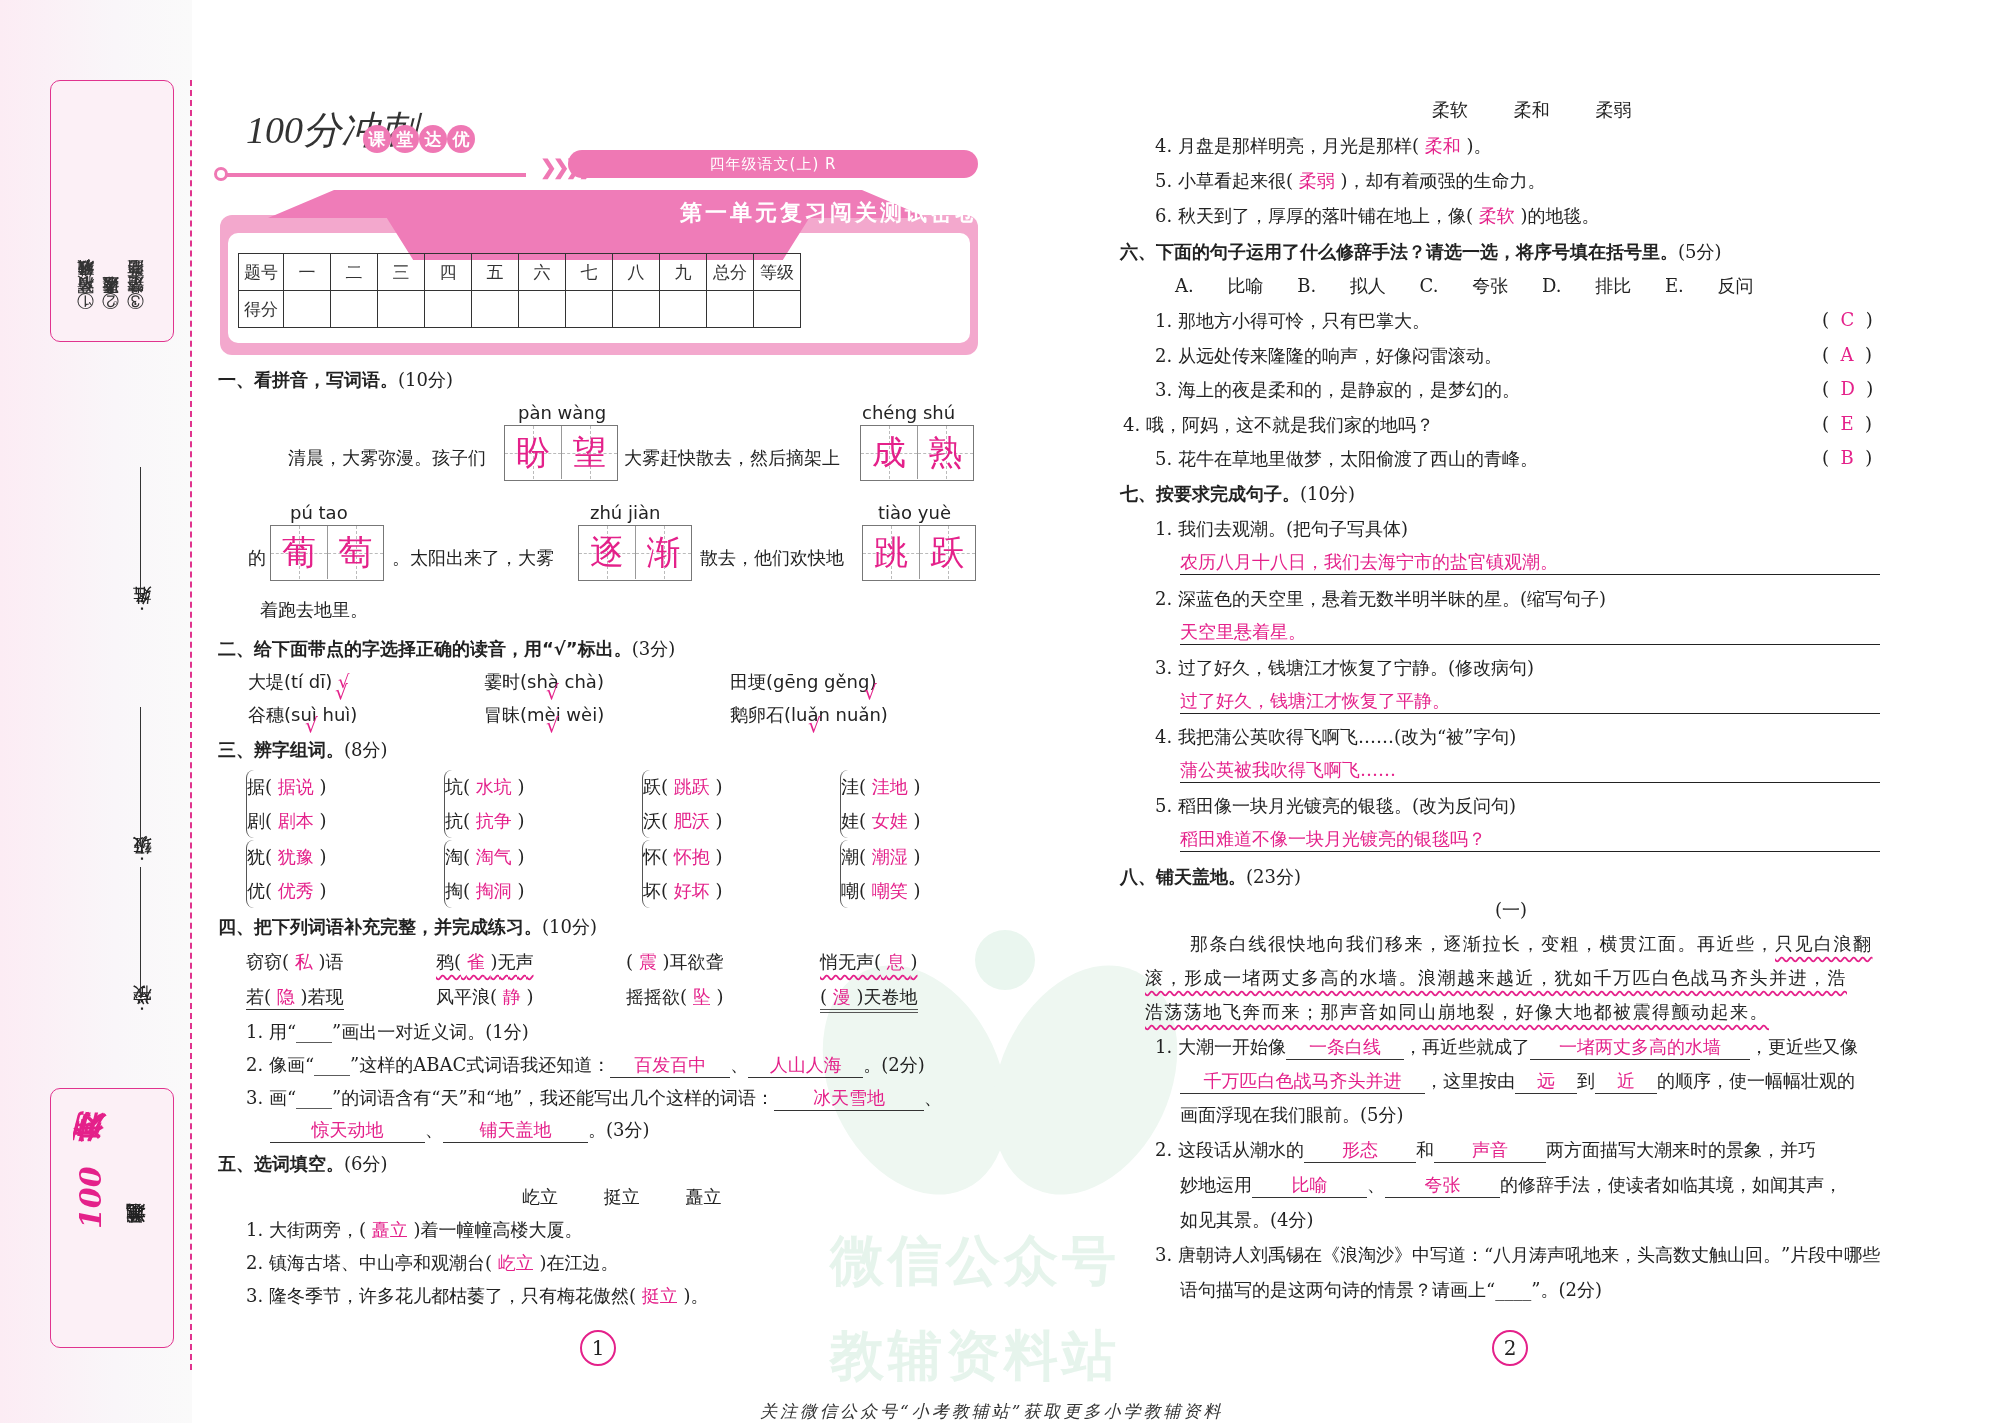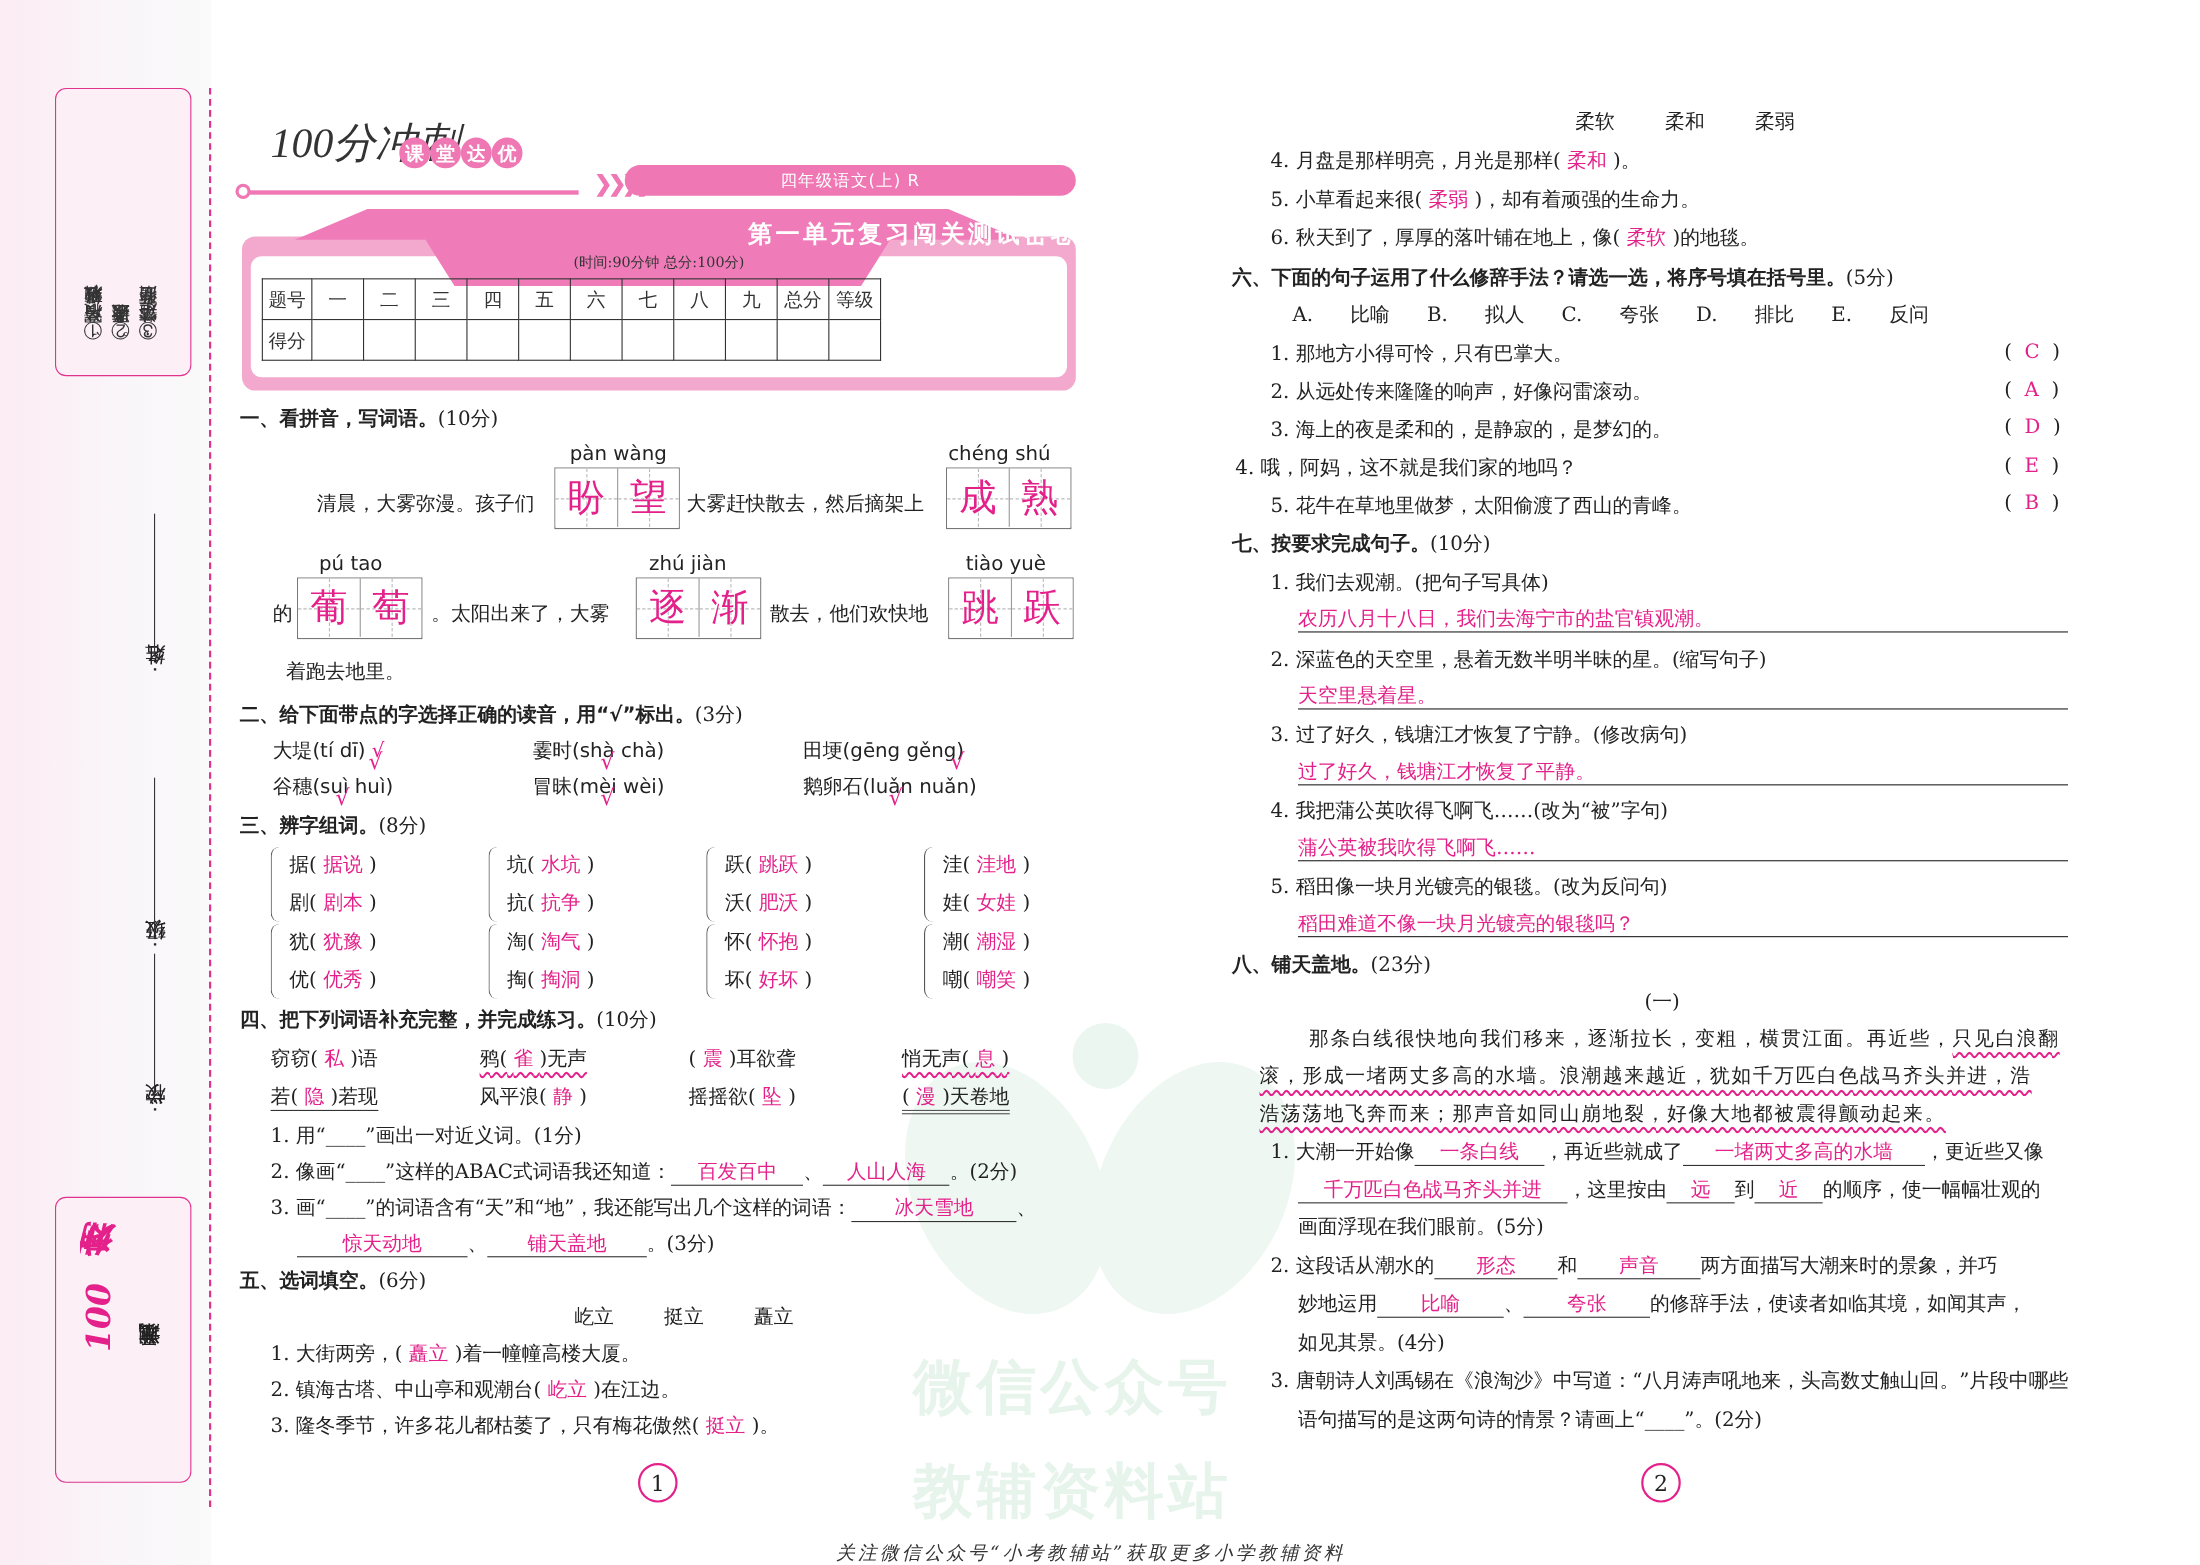--- a/index.html
+++ b/index.html
@@ -38,21 +38,21 @@
 .t{font-size:18px;white-space:nowrap;color:#222}
 .ans{color:#e4218a;font-family:"DejaVu Serif",serif}
 .py{font-size:18px;font-family:"DejaVu Sans",sans-serif;color:#222;white-space:nowrap}
 .tian{display:flex;border:1.5px solid #777;height:56px}
 .tian span{width:56px;height:53px;display:flex;align-items:center;justify-content:center;font-size:34px;color:#e4218a;position:relative;background:
 linear-gradient(#fff,#fff)}
 .tian span+span{border-left:1px solid #999}
 .tian span::before{content:"";position:absolute;left:0;right:0;top:50%;border-top:1px dashed #bbb}
 .tian span::after{content:"";position:absolute;top:0;bottom:0;left:50%;border-left:1px dashed #bbb}
 .tian span b{position:relative;z-index:1;font-weight:normal}
-.brace{border-left:1.5px solid #555;border-radius:8px 0 0 8px;padding-left:16px}
+.brace{border-left:1.5px solid #555;border-radius:8px 0 0 8px;padding-left:0}
 .wavy{text-decoration:underline wavy #e4218a;text-underline-offset:6px}
 .uline{border-bottom:1.5px solid #333}
 .dbl{border-bottom:4px double #555}
 .blank{display:inline-block;border-bottom:1.5px solid #333;text-align:center}
 .rule{border-bottom:1.5px solid #222}
 .pn{width:36px;height:36px;border:2px solid #e4218a;border-radius:50%;text-align:center;line-height:32px;font-size:20px;color:#222}
 .wm{color:#e6f4ec;font-weight:bold;font-family:"DejaVu Sans",sans-serif;font-size:54px;letter-spacing:4px;white-space:nowrap}
 .leaf{background:#eef7f1;border-radius:50%}
 .footer{font-size:17px;color:#333;letter-spacing:3px;font-style:italic;white-space:nowrap}
 </style>
@@ -91,21 +91,20 @@
       <span>优</span>
   </div>
   <div class="abs hline"></div>
   <div class="abs hdot"></div>
   <div class="abs arrows">❯❯❯❯</div>
   <div class="abs grade">四年级语文(上)  R</div>
   <div class="abs panel"></div>
   <div class="abs panel-inner" style="left:10px;top:138px"></div>
   <div class="abs ribbon"></div>
   <div class="abs title">第一单元复习闯关测试密卷</div>
-  <div class="abs subtitle">(时间:90分钟   总分:100分)</div>
   <table class="abs score" style="top:158px;left:20px">
     <tbody>
         <tr>
       <td>题号</td>
           <td>一</td>
           <td>二</td>
           <td>三</td>
           <td>四</td>
           <td>五</td>
           <td>六</td>

